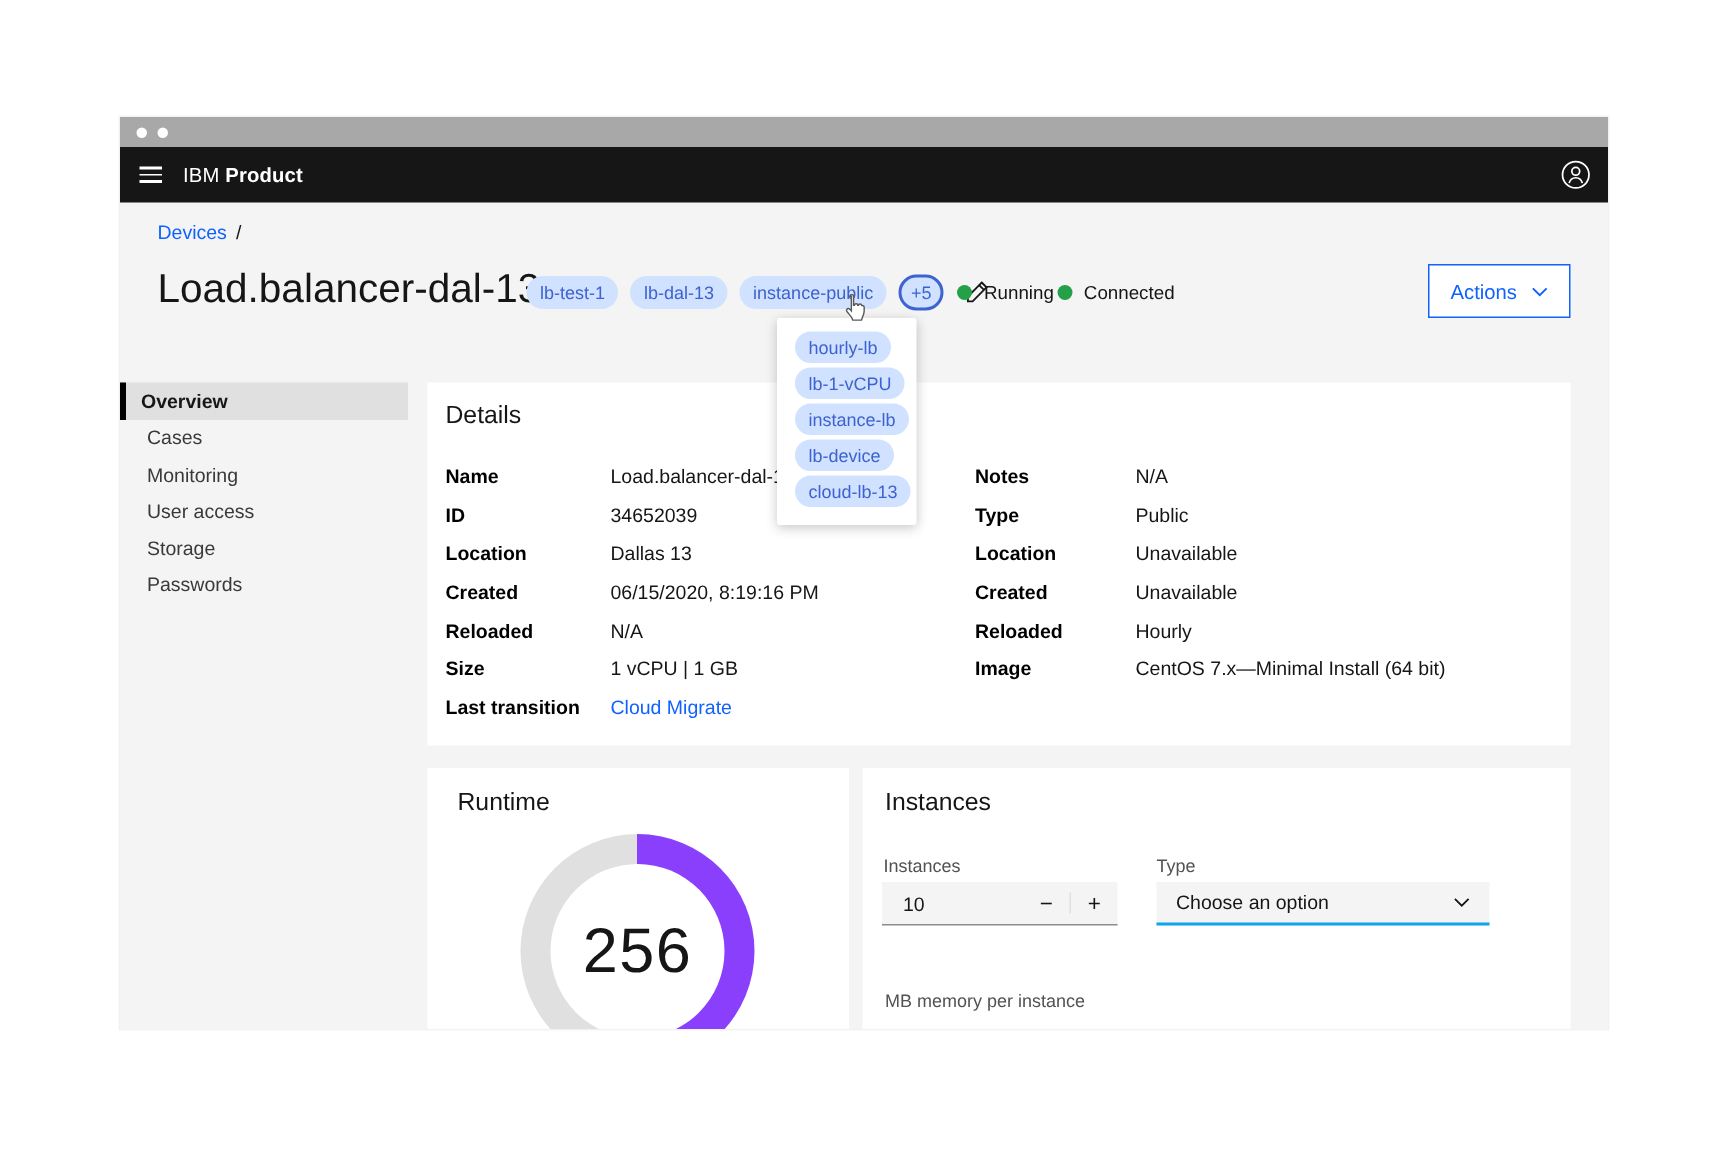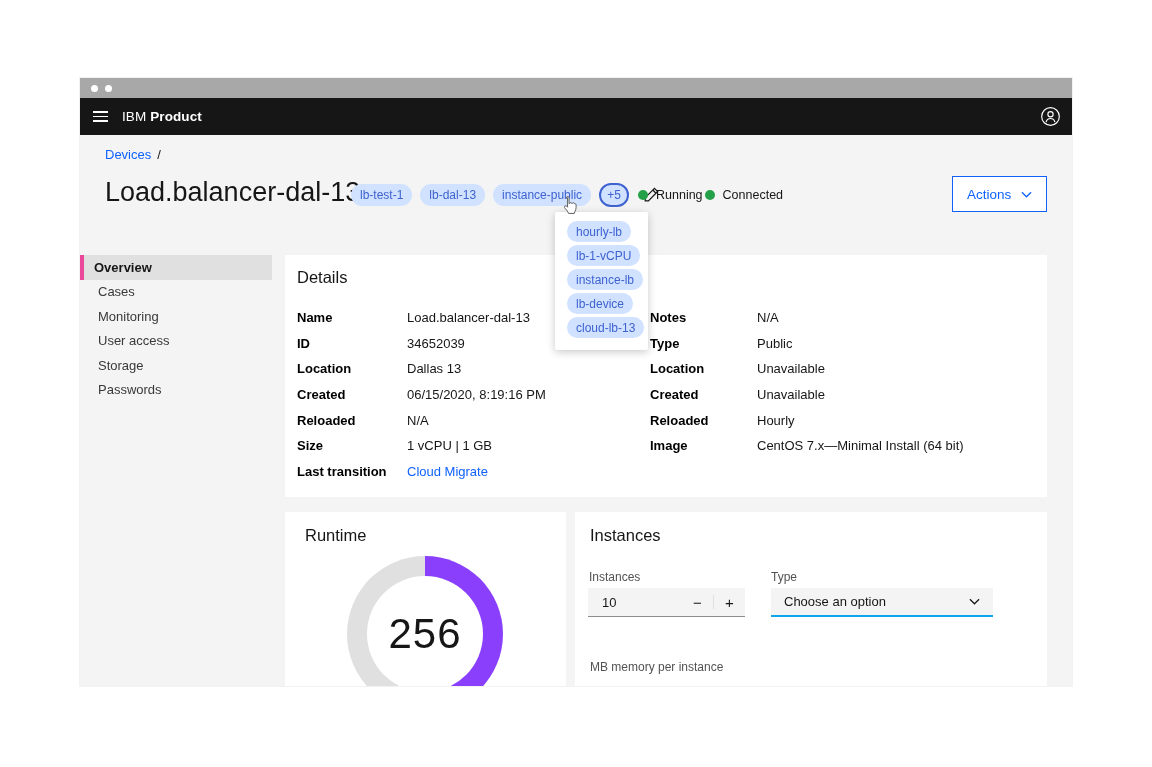--- a/index.html
+++ b/index.html
@@ -25,28 +25,28 @@
   .tag { height:22px; display:flex; align-items:center; padding:0 9px; background:#d0e2ff; color:#3e62d0; border-radius:11px; font-size:12px; white-space:nowrap; }
   .tag-overflow { height:24px; min-width:30px; justify-content:center; border-radius:12px; border:2px solid #3e62d0; padding:0 6px; cursor:pointer; }
   .edit-btn { background:none; border:none; margin-left:6px; cursor:pointer; height:18px; }
 
   .statuses { position:absolute; left:558px; top:53px; display:flex; gap:2px; }
   .status { display:flex; align-items:center; gap:8px; font-size:12.5px; color:#161616; }
   .status .sdot { width:10px; height:10px; border-radius:50%; background:#24a148; }
 
   .actions-btn { position:absolute; left:872px; top:41px; width:95px; height:36px; background:#ffffff; border:1px solid #0f62fe; color:#0f62fe; font-size:13.5px; display:flex; align-items:center; justify-content:space-between; padding:0 14px; cursor:pointer; font-family:inherit; }
 
-  .tag-popup { position:absolute; left:438px; top:77px; width:93px; background:#ffffff; border-radius:2px; box-shadow:0 2px 8px rgba(0,0,0,0.22); padding:9px 0 12px 12px; display:flex; flex-direction:column; gap:3px; z-index:20;margin-left:37px; }
+  .tag-popup { position:absolute; left:438px; top:77px; width:93px; background:#ffffff; border-radius:2px; box-shadow:0 2px 8px rgba(0,0,0,0.22); padding:9px 0 12px 12px; display:flex; flex-direction:column; gap:3px; z-index:20; }
   .tag-popup .tag { height:21px; width:fit-content; }
 
   .cursor-hand { position:absolute; left:482px; top:61px; z-index:30; pointer-events:none; }
 
   .sidebar { position:absolute; left:0; top:120px; width:192px; }
   .side-item { height:24.5px; display:flex; align-items:center; padding-left:14px; font-size:13px; color:#393939; cursor:pointer; border-left:4px solid transparent; }
-  .side-item.selected { background:#e0e0e0; border-left:4px solid #ec4899; color:#161616; font-weight:700; padding-left:10px; }
+  .side-item.selected { background:#e0e0e0; border-left:4px solid #000000; color:#161616; font-weight:700; padding-left:10px; }
 
   .card { position:absolute; background:#ffffff; }
   .card-details { left:205px; top:120px; width:762px; height:242px; }
   .card-runtime { left:205px; top:377px; width:281px; height:310px; }
   .card-instances { left:495px; top:377px; width:472px; height:310px; }
   .card-title { position:absolute; font-size:16.5px; color:#161616; font-weight:400; }
 
   .dcol { position:absolute; top:55px; }
   .dcol-left { left:12px; width:340px; }
   .dcol-right { left:365px; width:385px; }

